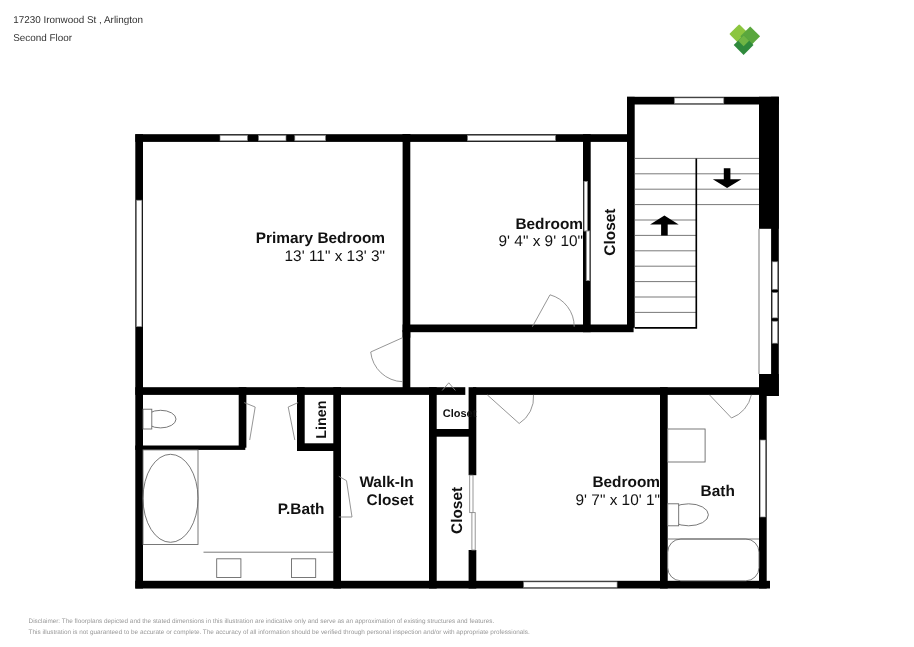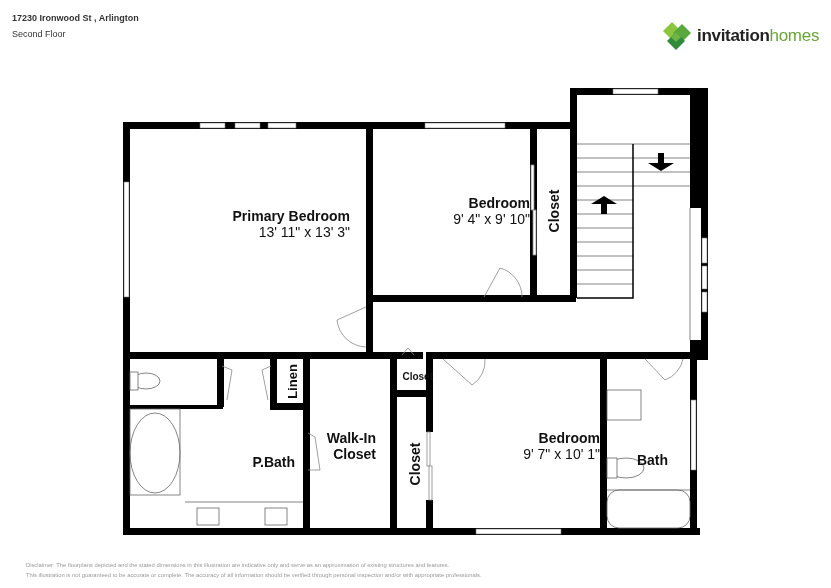--- a/index.html
+++ b/index.html
@@ -11,31 +11,30 @@
   .logo-text .g { color:#6aa33a; }
   .disc { position:absolute; left:26px; font-size:5.8px; color:#999; white-space:nowrap; }
   svg.plan { position:absolute; left:0; top:0; }
   .lbl { position:absolute; text-align:right; font-weight:bold; color:#111; }
   .dim { font-weight:normal; display:block; }
   .vert { position:absolute; transform:rotate(-90deg); transform-origin:center; font-weight:bold; white-space:nowrap; }
 </style>
 </head>
 <body>
 
-<div class="hdr" style="top:13px;font-weight:bold;">17230 Ironwood St , Arlington</div>
+<div class="hdr" style="top:13px;">17230 Ironwood St , Arlington</div>
 <div class="hdr" style="top:29px;">Second Floor</div>
 
 <div class="logo">
   <svg width="30" height="28" viewBox="0 0 30 28">
     <polygon points="9,0 18,9 9,18 0,9" fill="#8cc63f"></polygon>
     <polygon points="19,2 28,11 19,20 10,11" fill="#5aa73d"></polygon>
     <polygon points="13,10 22,19 13,28 4,19" fill="#2f8a3c"></polygon>
     <polygon points="13,10 18,15 13,20 8,15" fill="#6fb544"></polygon>
   </svg>
-  <div class="logo-text"><span class="b">invitation</span><span class="g">homes</span></div>
 </div>
 
 <svg class="plan" width="831" height="588" viewBox="0 0 831 588">
   <g fill="#000">
 
     <rect x="123" y="122" width="7" height="413"></rect>
     <rect x="123" y="528" width="577" height="7"></rect>
     <rect x="123" y="122" width="250" height="7"></rect>
     <rect x="366" y="122" width="210" height="7"></rect>
     <rect x="570" y="88" width="7" height="210"></rect>
@@ -139,21 +138,21 @@
 </div>
 <div class="lbl" style="left:433px; top:430px; width:167px; font-size:14px;">
   <span>Bedroom</span>
   <span class="dim">9' 7" x 10' 1"</span>
 </div>
 <div class="lbl" style="left:185px; top:454px; width:110px; font-size:14px;">P.Bath</div>
 <div class="lbl" style="left:310px; top:430px; width:66px; font-size:14px;">
   <span>Walk-In</span><br>
   <span>Closet</span>
 </div>
-<div class="lbl" style="left:607px; top:438px; width:61px; font-size:14px;margin-top:14px;">Bath</div>
+<div class="lbl" style="left:607px; top:438px; width:61px; font-size:14px;">Bath</div>
 <div class="lbl" style="left:397px; top:371px; width:36px; font-size:10px;">Closet</div>
 
 <div class="vert" style="left:532px; top:203px; width:44px; font-size:14px; text-align:center;">Closet</div>
 <div class="vert" style="left:393px; top:456px; width:44px; font-size:14px; text-align:center;">Closet</div>
 <div class="vert" style="left:274px; top:374px; width:36px; font-size:13px; text-align:center;">Linen</div>
 
 <div class="disc" style="top:562px;">Disclaimer: The floorplans depicted and the stated dimensions in this illustration are indicative only and serve as an approximation of existing structures and features.</div>
 <div class="disc" style="top:572px;">This illustration is not guaranteed to be accurate or complete. The accuracy of all information should be verified through personal inspection and/or with appropriate professionals.</div>
 
 </body></html>

